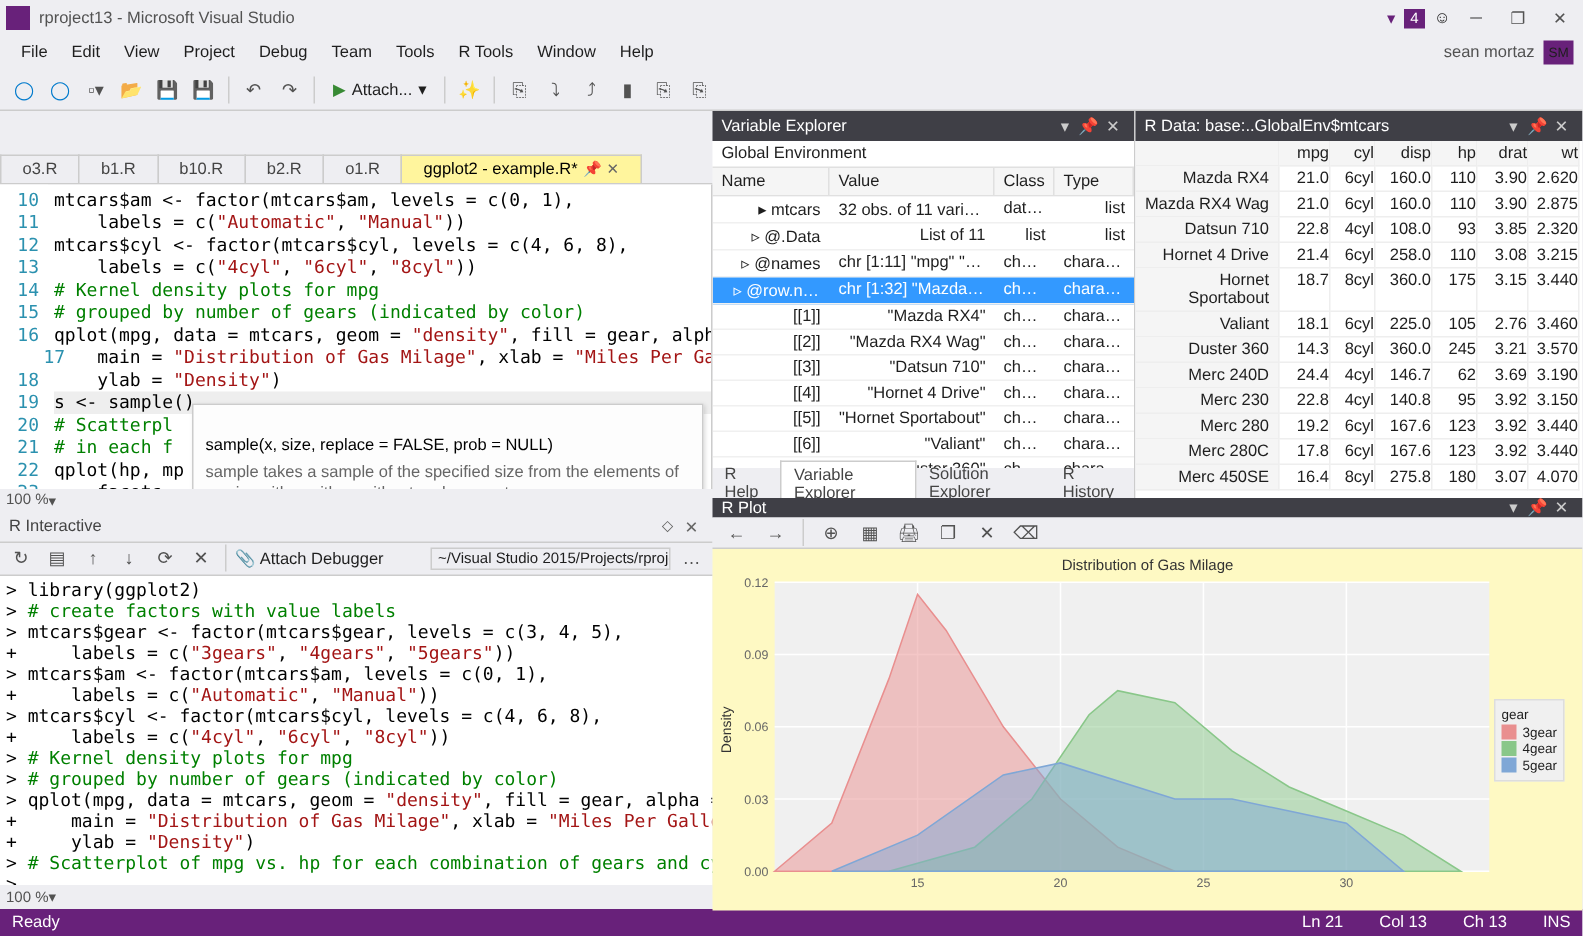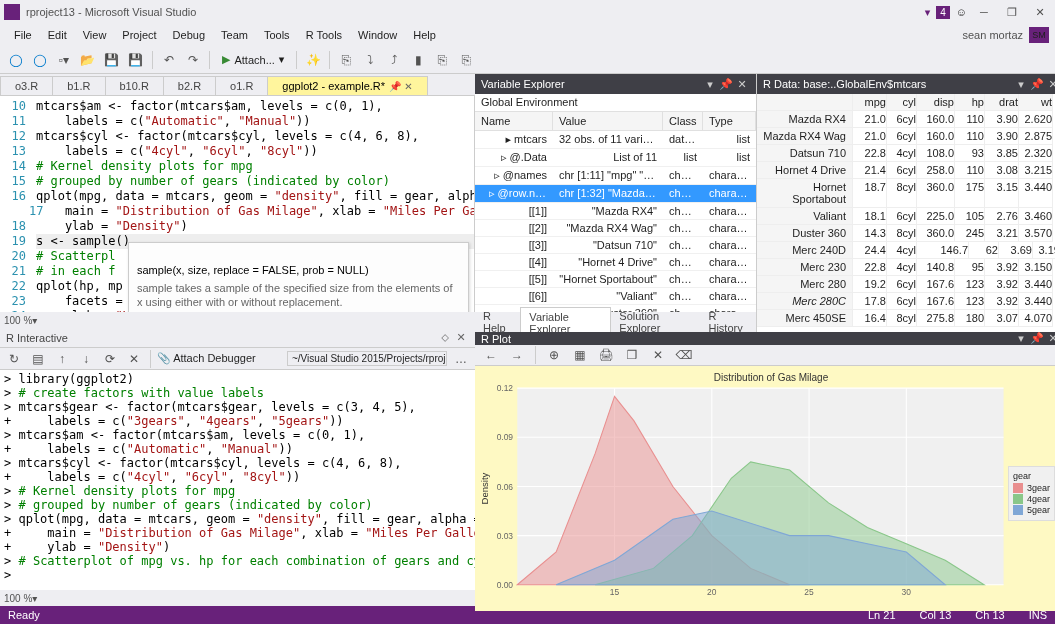--- a/index.html
+++ b/index.html
@@ -17,21 +17,21 @@
 .menubar span { padding: 3px 8px; color: #1e1e1e; cursor:pointer;}
 .menubar .username { margin-left: auto; font-size: 11px; color: #525252; padding-right:6px;}
 
 .toolbar { background: #eeeef2; height: 28px; border-bottom: 1px solid #ccc; display: flex; align-items: center; padding: 0 6px; gap: 4px;}
 .tbtn { width: 20px; height: 20px; display:inline-flex; align-items:center; justify-content:center; color:#525252; cursor:pointer; font-size:12px;}
 .tsep { width:1px; height:18px; background:#ccc; margin:0 2px;}
 .attach { display:flex; align-items:center; gap:4px; padding:2px 6px; cursor:pointer;}
 .play { color:#388a34; }
 
 .main { display:flex; height: 532px; }
-.left-col { width: 475px; display:flex; flex-direction:column;}
+.left-col { width: 475px; display:flex; flex-direction:column;margin-top:27px;}
 .right-wrap { flex:1; display:flex; flex-direction:column;}
 
 .tabs { height: 22px; background:#eeeef2; display:flex; align-items:flex-end; border-bottom:1px solid #ccc;}
 .tab { padding:3px 14px; border:1px solid #ccc; border-bottom:none; background:#eeeef2; color:#444; margin-right:-1px; font-size:11px; cursor:pointer; position:relative;}
 .tab.active { background:#fff59d; color:#000;}
 .tab .close { margin-left:4px; color:#666; font-size:10px;}
 
 .editor { flex:1; background:#fff; display:flex; overflow:hidden; position:relative; border-right:1px solid #ccc;}
 .gutter { background:#fff; color:#2b91af; width:32px; text-align:right; padding:3px 6px 0 0; font-family:Consolas,monospace; font-size:12px; line-height:15px;}
 .gutter .bp { position:relative;padding-left:29px;}
@@ -380,21 +380,21 @@
               <div style="width: 30px;">8cyl</div>
               <div style="width: 38px;">360.0</div>
               <div style="width: 30px;">245</div>
               <div style="width: 34px;">3.21</div>
               <div style="width: 34px;">3.570</div>
             </div>
             <div class="rdata-row">
               <div style="width: 96px;">Merc 240D</div>
               <div style="width: 34px;">24.4</div>
               <div style="width: 30px;">4cyl</div>
-              <div style="width: 52px;">146.7</div>
+              <div style="width: 38px;">146.7</div>
               <div style="width: 30px;">62</div>
               <div style="width: 34px;">3.69</div>
               <div style="width: 34px;">3.190</div>
             </div>
             <div class="rdata-row">
               <div style="width: 96px;">Merc 230</div>
               <div style="width: 34px;">22.8</div>
               <div style="width: 30px;">4cyl</div>
               <div style="width: 38px;">140.8</div>
               <div style="width: 30px;">95</div>
@@ -404,21 +404,21 @@
             <div class="rdata-row">
               <div style="width: 96px;">Merc 280</div>
               <div style="width: 34px;">19.2</div>
               <div style="width: 30px;">6cyl</div>
               <div style="width: 38px;">167.6</div>
               <div style="width: 30px;">123</div>
               <div style="width: 34px;">3.92</div>
               <div style="width: 34px;">3.440</div>
             </div>
             <div class="rdata-row">
-              <div style="width: 96px; font-style: italic;">Merc 280C</div>
+              <div style="width: 96px;">Merc 280C</div>
               <div style="width: 34px;">17.8</div>
               <div style="width: 30px;">6cyl</div>
               <div style="width: 38px;">167.6</div>
               <div style="width: 30px;">123</div>
               <div style="width: 34px;">3.92</div>
               <div style="width: 34px;">3.440</div>
             </div>
             <div class="rdata-row">
               <div style="width: 96px;">Merc 450SE</div>
               <div style="width: 34px;">16.4</div>

